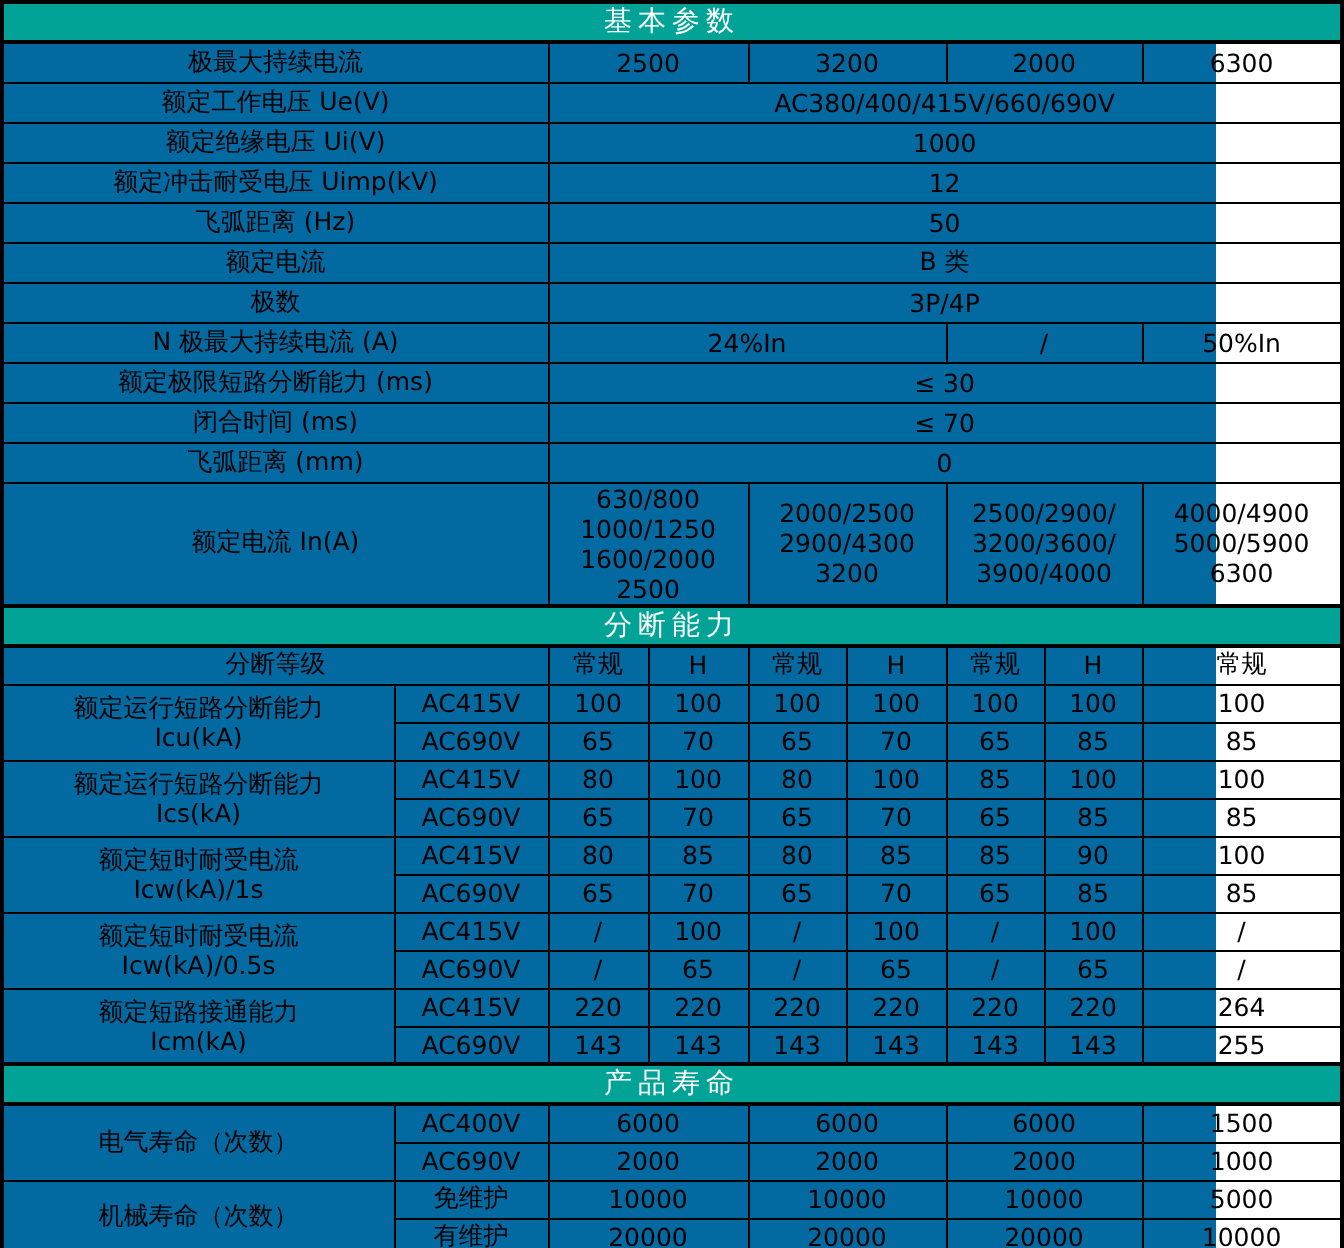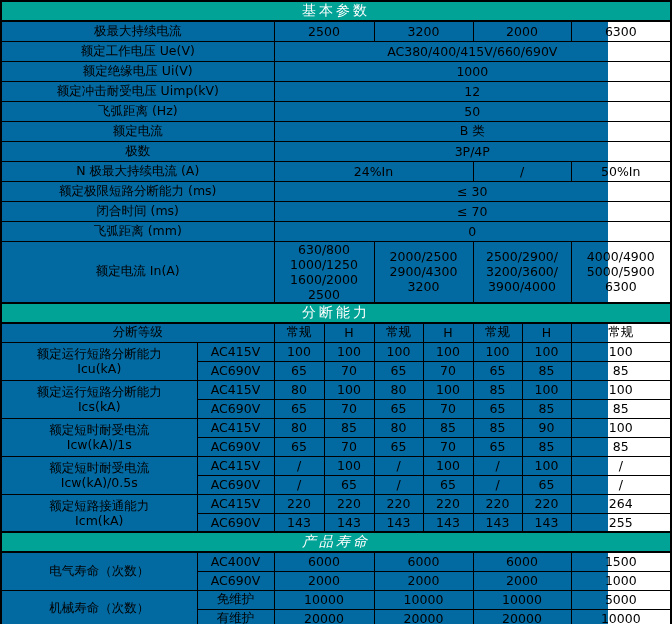--- a/index.html
+++ b/index.html
@@ -29,21 +29,21 @@
     font-size:14px;
     letter-spacing:3px;
     border-top:2px solid #000000;
     border-bottom:2px solid #000000;
     font-weight:normal;
   }
   tr.r20{height:20px;}
   tr.r19{height:19px;}
   tr.rin{height:62px;}
   .pre{white-space:pre-line;line-height:15px;}
-  tr.sec.s3{height:18px;font-style:italic;}
+  tr.sec.s3{height:18px;}
 </style>
 </head>
 <body>
 
 <div class="page">
 <table class="spec">
   <colgroup>
     <col style="width:196px">
         <col style="width:77px">
     <col style="width:50px">

